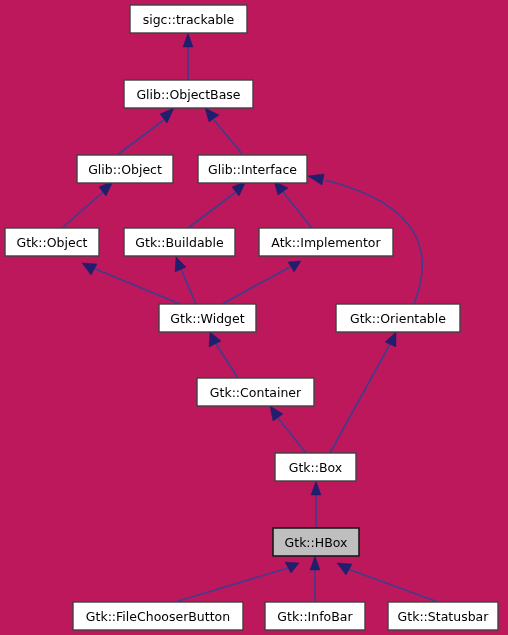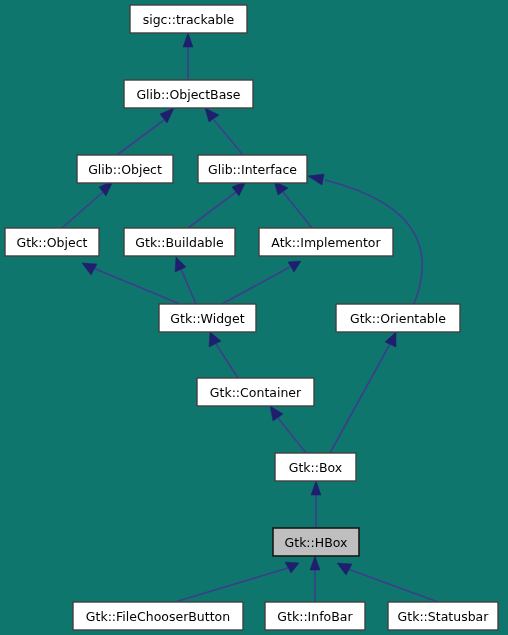--- a/index.html
+++ b/index.html
@@ -11,21 +11,21 @@
   body {
     width: 508px;
     height: 635px;
     font-family: "DejaVu Sans", sans-serif;
     overflow: hidden;
   }
   #diagram-root {
     position: relative;
     width: 508px;
     height: 635px;
-    background: #0f766e;
+    background: #be185d;
   }
   svg#graph {
     display: block;
     width: 508px;
     height: 635px;
   }
   .edge-line {
     fill: none;
     stroke: #3D3D8C;
     stroke-width: 1.6;

